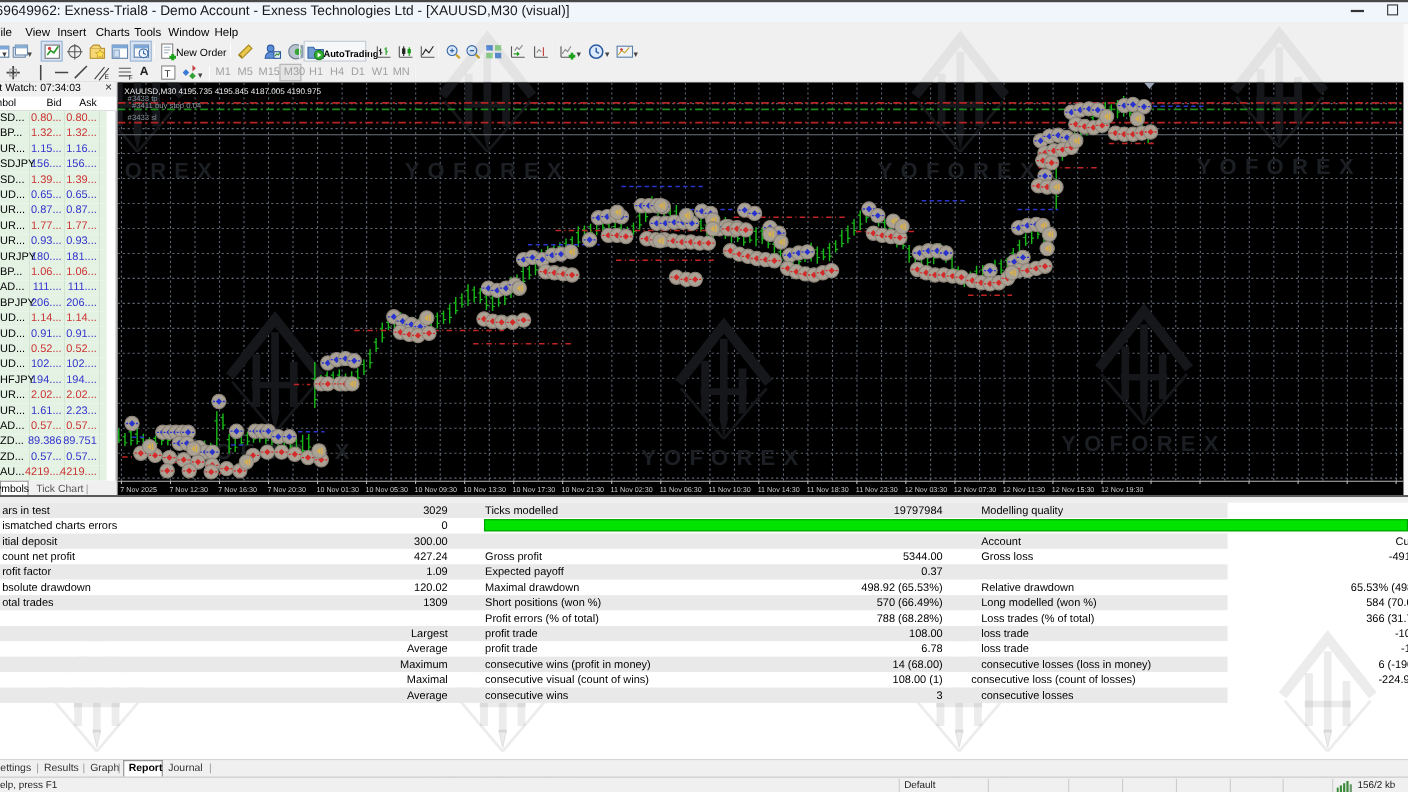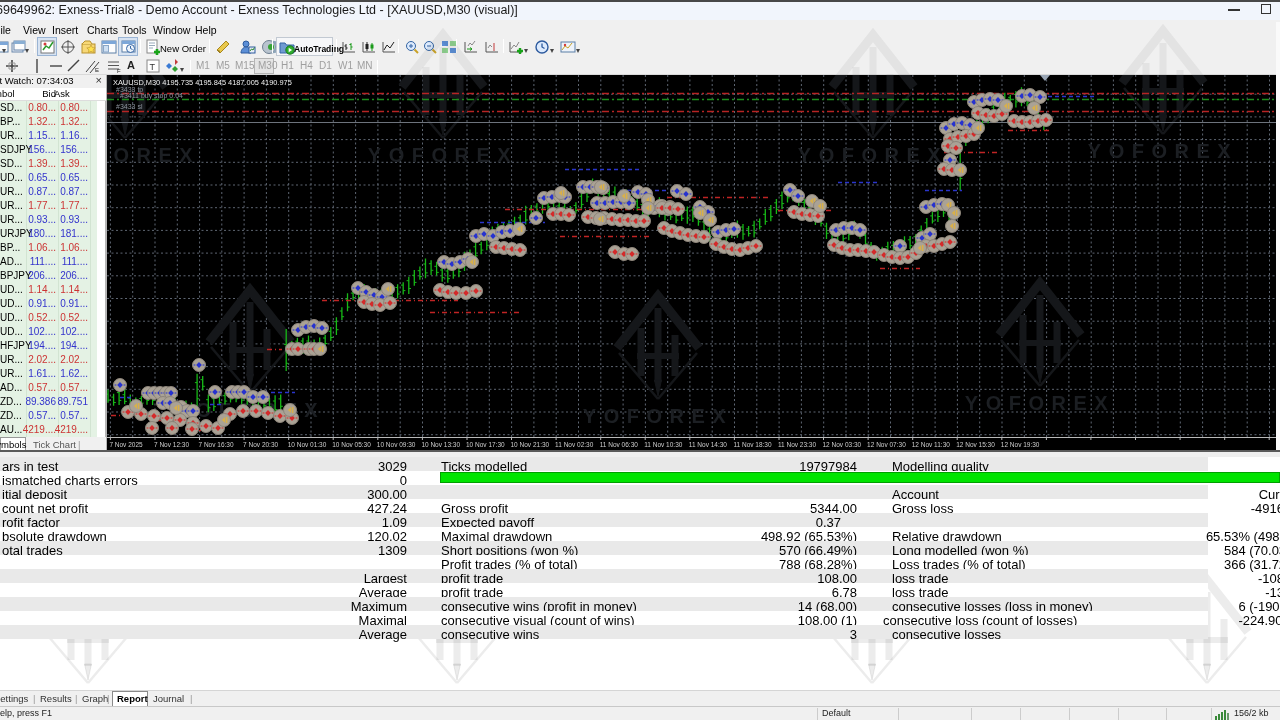--- a/index.html
+++ b/index.html
@@ -3,21 +3,21 @@
 <style>
 * {margin:0;padding:0;box-sizing:border-box}
 body {width:1280px;height:720px;overflow:hidden;position:relative;font-family:"Liberation Sans",sans-serif;background:#f0f0f0}
 .abs {position:absolute}
 .sep {position:absolute;width:1px;height:14px;background:#c8c8c8;border-right:1px solid #fff}
 .tbtxt {position:absolute;top:43px;font-size:9.5px;color:#000}
 .menu {position:absolute;top:24px;font-size:10.5px;color:#000}
 .mwr {position:absolute;left:0;width:97px;height:14px;font-size:10px;background:linear-gradient(to right,#e4f2e4 0 26px,#d2e4d2 26px 27px,#e4f2e4 27px 58px,#d2e4d2 58px 59px,#e4f2e4 59px 90px,#d2e4d2 90px 91px,#e4f2e4 91px)}
 .mws {position:absolute;left:0;top:1px;color:#000}
 .mwv {position:absolute;top:1px;width:76px;text-align:right}
-.rr {position:absolute;left:0;width:1208px;height:14px;font-size:13px;color:#000}
+.rr {position:absolute;left:0;width:1116px;height:14px;font-size:10px;color:#000}
 .rl {position:absolute;top:2px;white-space:nowrap}
 .rv {position:absolute;top:2px;text-align:right;white-space:nowrap}
 </style></head>
 <body>
 <svg width="0" height="0" style="position:absolute">
     <defs>
 <g id="wmlogo2">
  <g fill="none" stroke-linecap="butt">
   <path d="M7,64 L48,12 L89,64" stroke-width="9"></path>
   <path d="M48,24 V98" stroke-width="7"></path>
@@ -226,21 +226,21 @@
 <div class="sep" style="left:377px;top:60px"></div>
 
 <div class="abs" style="left:0;top:75px;width:107px;height:380px;background:#fff;border-right:2px solid #b5b5b5"></div>
 <div class="abs" style="left:0;top:75px;width:106px;height:13px;background:#f0f0f0;font-size:9.5px;color:#000">
     <span style="position:absolute;left:-27px;top:0">Market Watch: 07:34:03</span>
     <span style="position:absolute;right:4px;top:-1px;font-size:11px;color:#333">×</span>
   </div>
 <div class="abs" style="left:0;top:88px;width:106px;height:13px;background:#fff;font-size:9.5px;color:#000;border-bottom:1px solid #ddd">
     <span style="position:absolute;left:-17px">Symbol</span>
     <span style="position:absolute;left:22px;width:34px;text-align:right">Bid</span>
-    <span style="position:absolute;left:54px;width:34px;text-align:left">Ask</span>
+    <span style="position:absolute;left:54px;width:34px;text-align:right">Ask</span>
   </div>
 <div class="mwr" style="top:101px">
     <span class="mws">SD...</span>
     <span class="mwv" style="color:#cc3333;left:-20px">0.80...</span>
     <span class="mwv" style="color:#cc3333;left:12px">0.80...</span>
   </div>
 <div class="mwr" style="top:115px">
     <span class="mws">BP...</span>
     <span class="mwv" style="color:#cc3333;left:-20px">1.32...</span>
     <span class="mwv" style="color:#cc3333;left:12px">1.32...</span>
@@ -326,21 +326,21 @@
     <span class="mwv" style="color:#3333cc;left:12px">194....</span>
   </div>
 <div class="mwr" style="top:353px">
     <span class="mws">UR...</span>
     <span class="mwv" style="color:#cc3333;left:-20px">2.02...</span>
     <span class="mwv" style="color:#cc3333;left:12px">2.02...</span>
   </div>
 <div class="mwr" style="top:367px">
     <span class="mws">UR...</span>
     <span class="mwv" style="color:#3333cc;left:-20px">1.61...</span>
-    <span class="mwv" style="color:#3333cc;left:12px">1.62...</span>
+    <span class="mwv" style="color:#3333cc;left:12px">2.23...</span>
   </div>
 <div class="mwr" style="top:381px">
     <span class="mws">AD...</span>
     <span class="mwv" style="color:#cc3333;left:-20px">0.57...</span>
     <span class="mwv" style="color:#cc3333;left:12px">0.57...</span>
   </div>
 <div class="mwr" style="top:395px">
     <span class="mws">ZD...</span>
     <span class="mwv" style="color:#3333cc;left:-20px">89.386</span>
     <span class="mwv" style="color:#3333cc;left:12px">89.751</span>
@@ -733,40 +733,40 @@
     <span class="rv" style="left:207px;width:200px">427.24</span>
     <span class="rl" style="left:441px">Gross profit</span>
     <span class="rv" style="left:657px;width:200px">5344.00</span>
     <span class="rl" style="left:892px">Gross loss</span>
     <span class="rv" style="left:1102px;width:200px">-4916.76</span>
   </div>
 <div class="rr" style="top:513px;background:#e9e9e9">
     <span class="rl" style="left:2px">rofit factor</span>
     <span class="rv" style="left:207px;width:200px">1.09</span>
     <span class="rl" style="left:441px">Expected payoff</span>
-    <span class="rv" style="left:641px;width:200px">0.37</span>
+    <span class="rv" style="left:657px;width:200px">0.37</span>
   </div>
 <div class="rr" style="top:527px;background:#ffffff">
     <span class="rl" style="left:2px">bsolute drawdown</span>
     <span class="rv" style="left:207px;width:200px">120.02</span>
     <span class="rl" style="left:441px">Maximal drawdown</span>
     <span class="rv" style="left:657px;width:200px">498.92 (65.53%)</span>
     <span class="rl" style="left:892px">Relative drawdown</span>
     <span class="rv" style="left:1102px;width:200px">65.53% (498.92)</span>
   </div>
 <div class="rr" style="top:541px;background:#e9e9e9">
     <span class="rl" style="left:2px">otal trades</span>
     <span class="rv" style="left:207px;width:200px">1309</span>
     <span class="rl" style="left:441px">Short positions (won %)</span>
     <span class="rv" style="left:657px;width:200px">570 (66.49%)</span>
     <span class="rl" style="left:892px">Long modelled (won %)</span>
     <span class="rv" style="left:1102px;width:200px">584 (70.03%)</span>
   </div>
 <div class="rr" style="top:555px;background:#ffffff">
-    <span class="rl" style="left:441px">Profit trades (% of total)</span>
+    <span class="rl" style="left:441px">Profit errors (% of total)</span>
     <span class="rv" style="left:657px;width:200px">788 (68.28%)</span>
     <span class="rl" style="left:892px">Loss trades (% of total)</span>
     <span class="rv" style="left:1102px;width:200px">366 (31.72%)</span>
   </div>
 <div class="rr" style="top:569px;background:#e9e9e9">
     <span class="rv" style="left:207px;width:200px">Largest</span>
     <span class="rl" style="left:441px">profit trade</span>
     <span class="rv" style="left:657px;width:200px">108.00</span>
     <span class="rl" style="left:892px">loss trade</span>
     <span class="rv" style="left:1102px;width:200px">-108.61</span>

